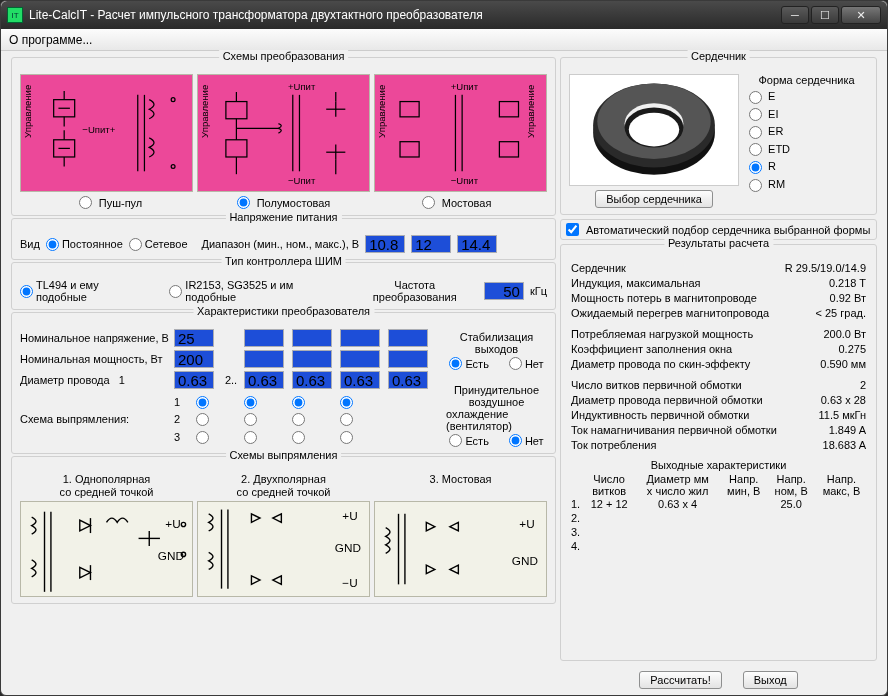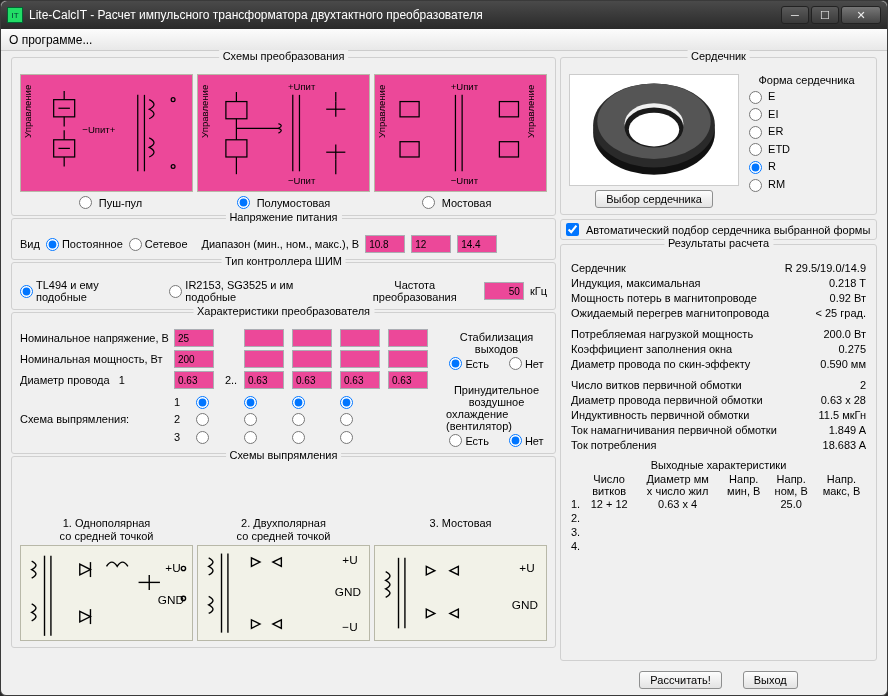--- a/index.html
+++ b/index.html
@@ -63,22 +63,22 @@
     overflow:hidden;
   }
   .scheme-img svg { width:95%; height:95%; }
   .radio-row { display:flex; margin-top:4px; padding:0 4px;}
   .radio-row label { flex:1; text-align:center; display:flex; align-items:center; justify-content:center; gap:4px;}
   input[type=radio], input[type=checkbox] { margin:0 3px 0 0; vertical-align:middle;}
   label { display:inline-flex; align-items:center; }
 
   .row { display:flex; align-items:center; gap:6px; }
   input[type=text] {
-    border:1px solid #abadb3; padding:1px 3px; font-size:10px; height:18px;
-    background:#ec4899;
+    border:1px solid #abadb3; padding:1px 3px; font-size:15px; height:18px;
+    background:#1d4ed8;
   }
   .w40 { width:40px; }
 
   button {
     background:linear-gradient(#fdfdfd,#e3e3e3);
     border:1px solid #8e8f8f; border-radius:3px;
     padding:2px 10px; font-size:11px; cursor:default;
     font-family:inherit;
   }
 
@@ -95,21 +95,21 @@
 
   .out-table { width:100%; border-collapse:collapse; font-size:11px; margin-top:2px;}
   .out-table th { font-weight:normal; text-align:center; padding:0 2px;}
   .out-table td { text-align:center; padding:0 2px; height:14px;}
   .out-table .idx{ text-align:left; width:14px;}
 
   .bottom-btns { display:flex; justify-content:center; gap:21px; margin-top:6px;}
 
   .rect-schemes { display:flex; gap:4px;}
   .rect-col { flex:1; text-align:center;}
-  .rect-col .lbl { height:26px; line-height:13px;margin-top:44px; }
+  .rect-col .lbl { height:26px; line-height:13px; }
   .rect-img { height:96px; background:#f2f2e8; border:1px solid #b8b8a8; margin-top:2px; display:flex;align-items:center;justify-content:center;}
 
   .conv-grid { display:grid; grid-template-columns: 150px 44px 18px 44px 44px 44px 44px; gap:3px 4px; align-items:center;}
   .conv-grid .lbl{ text-align:left;}
   .conv-grid .c{text-align:center;}
   .rect-sch-grid{ display:grid; grid-template-columns:150px 18px 44px 44px 44px 44px; gap:4px 4px; align-items:center;}
 
   .auto-row{ display:flex; align-items:center; gap:4px; border:1px solid #d0d0d0; border-radius:3px; padding:3px 5px;}
 </style>
 </head>

